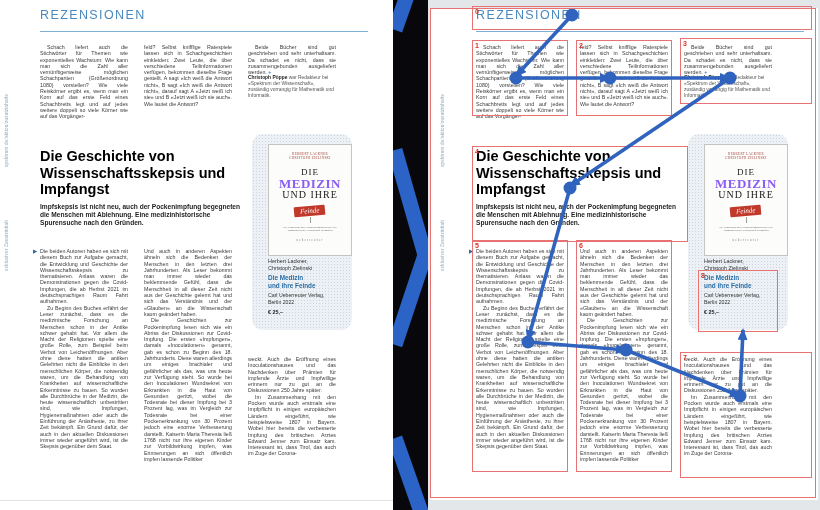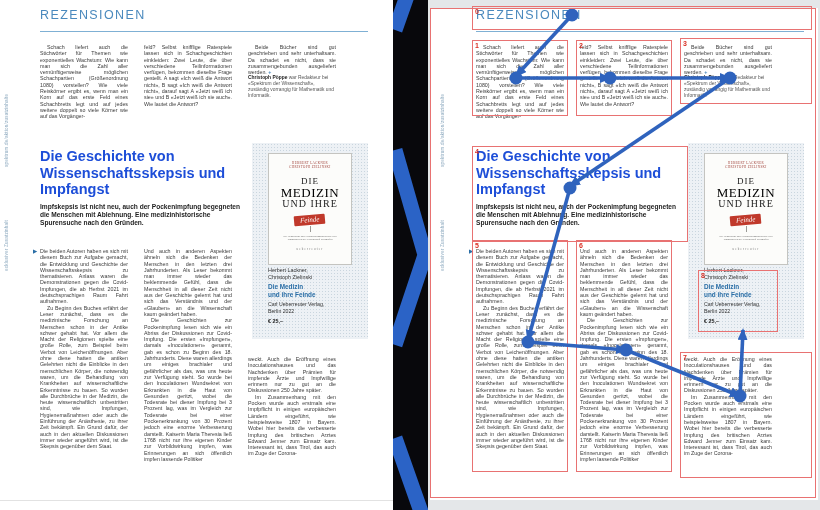--- a/index.html
+++ b/index.html
@@ -29,37 +29,37 @@
        text-align:justify;}
   .col p{margin:0;}
   .col p.ind{text-indent:7px;}
   .col p + p{margin-top:0;}
   .c1{left:40px;top:44px;}  .c2{left:144px;top:44px;}  .c3{left:248px;top:44px;}
   .credit{margin-top:6px;font-size:4.9px;line-height:5.9px;color:#555;text-align:left;}
   .credit b{color:#222;}
   .endmark{color:#4a89bd;font-weight:bold;}
 
   .art-title{position:absolute;left:40px;top:148px;width:212px;font-size:14.5px;
-             line-height:16.5px;font-weight:bold;color:#1d4ed8;}
+             line-height:16.5px;font-weight:bold;color:#000000;}
   .standfirst{position:absolute;left:40px;top:203px;width:206px;font-size:6.6px;
               line-height:8px;font-weight:bold;color:#1e1e1e;}
 
   .b1{left:40px;top:248px;}  .b2{left:144px;top:248px;}  .b3{left:248px;top:356px;}
   .pmark{position:absolute;left:33px;top:248px;font-size:5.5px;color:#2a6ea6;}
 
   
-  .bookbox{position:absolute;left:252px;top:143px;width:116px;height:196px;background:#edf1f5;
+  .bookbox{position:absolute;left:252px;top:134px;width:100px;height:196px;background:#edf1f5;
            background-image:radial-gradient(circle,#c9d5de .6px,transparent .7px);
-           background-size:3px 3px;}
+           background-size:3px 3px;border-radius:11px;}
   .cover{position:absolute;left:16px;top:10px;width:84px;height:112px;background:#fcfcfa;
          border:1px solid #c4c4c0;box-sizing:border-box;text-align:center;
          font-family:"Liberation Serif",serif;}
   .cov-auth{margin-top:7px;font-size:3.2px;line-height:4.4px;color:#a04038;letter-spacing:.4px;}
   .cov-die{margin-top:7px;font-size:9px;line-height:9px;color:#222;letter-spacing:1px;}
-  .cov-med{font-size:13px;line-height:13px;font-weight:normal;color:#000000;letter-spacing:.5px;}
+  .cov-med{font-size:13px;line-height:13px;font-weight:bold;color:#8b5cf6;letter-spacing:.5px;}
   .cov-und{font-size:10px;line-height:9px;color:#222;letter-spacing:1px;}
   .cov-plate{display:inline-block;margin-top:3px;background:#c0392b;color:#fff;font-style:italic;
              font-size:7px;line-height:8px;padding:1px 6px;transform:rotate(-5deg);border-radius:1px;}
   .cov-stick{width:1px;height:6px;background:#9a9a96;margin:0 auto;}
   .cov-sub{margin:3px auto 0;width:72%;font-size:2.6px;line-height:3.4px;color:#666;}
   .cov-pub{margin-top:5px;font-size:3px;letter-spacing:1.2px;color:#777;}
   .binfo{position:absolute;left:16px;top:124px;width:86px;text-align:left;}
   .bi-auth{font-size:5.4px;line-height:6.6px;color:#333;}
   .bi-title{margin-top:3px;font-size:6.4px;line-height:7.6px;font-weight:bold;color:#2a6ea6;}
   .bi-pub{margin-top:3px;font-size:5.2px;line-height:6.4px;color:#333;}

